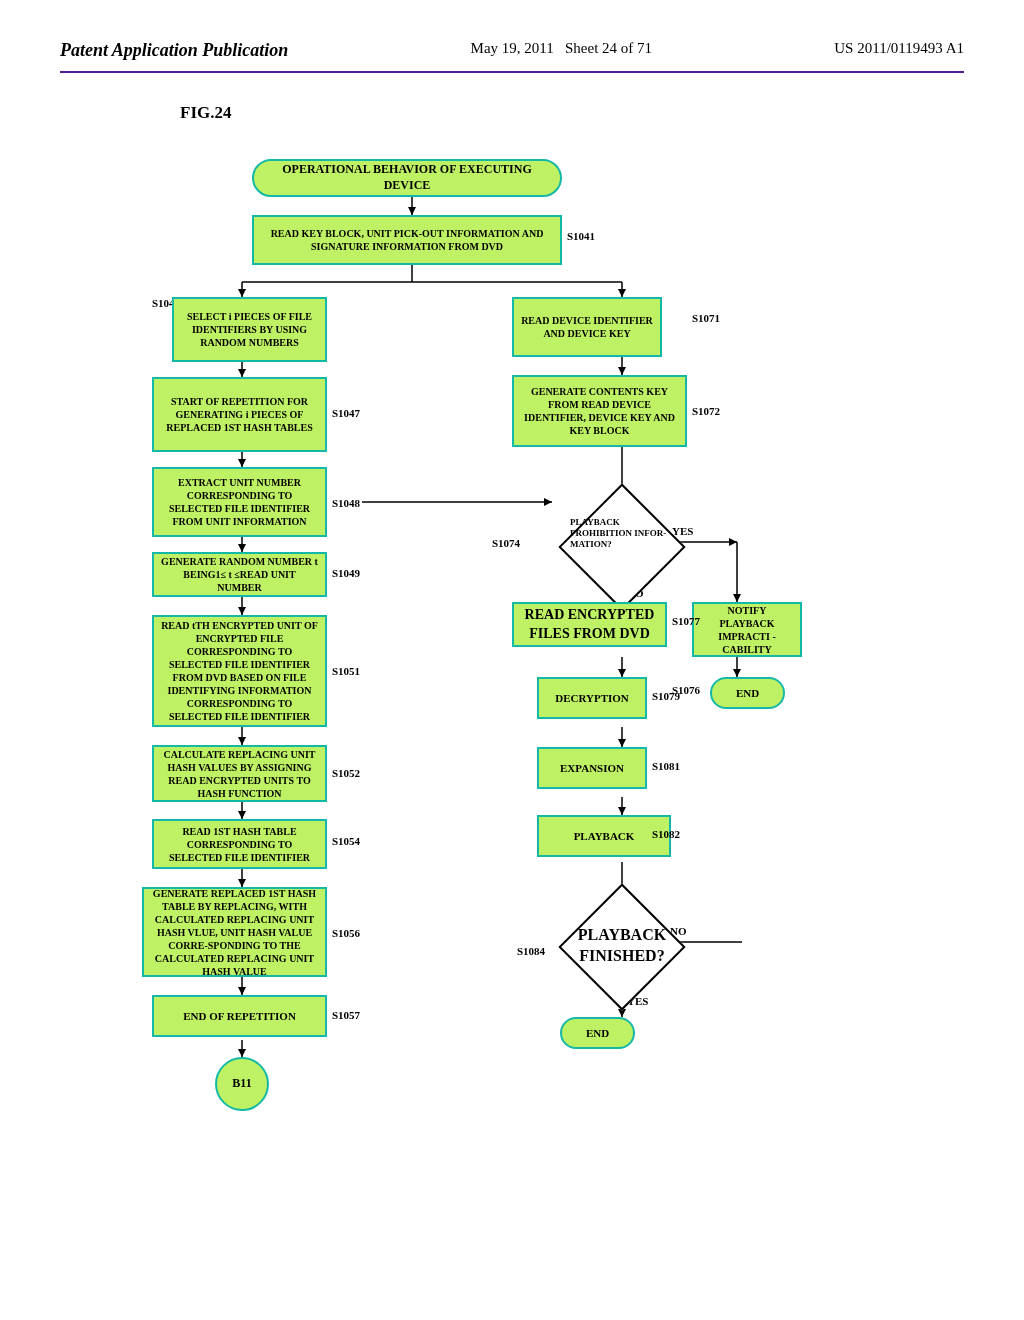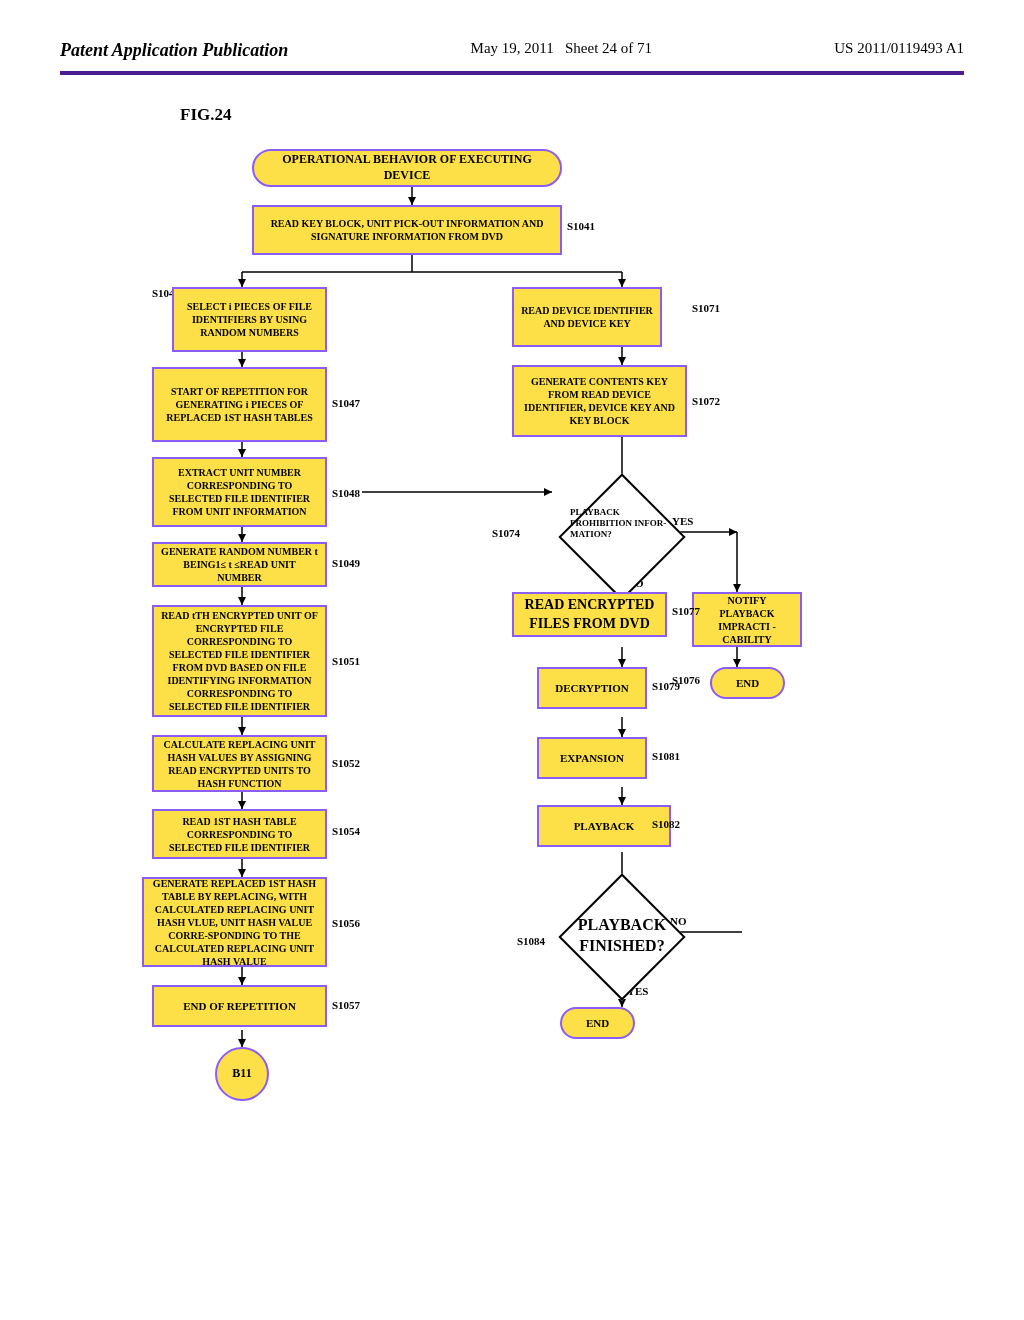--- a/index.html
+++ b/index.html
@@ -17,21 +17,21 @@
       background: #fff;
       padding: 40px 60px;
       position: relative;
     }
 
     .header {
       display: flex;
       justify-content: space-between;
       align-items: flex-start;
       margin-bottom: 30px;
-      border-bottom: 4px solid #4c1d95;
+      border-bottom: 2px solid #4c1d95;
       padding-bottom: 10px;
     }
 
     .header-left {
       font-size: 18px;
       font-weight: bold;
       font-style: italic;
     }
 
     .header-center {
@@ -42,48 +42,49 @@
     .header-right {
       font-size: 15px;
     }
 
     .diagram-container {
       display: flex;
       flex-direction: column;
       align-items: center;
       margin-top: 20px;
       position: relative;
+      gap: 12px;
     }
 
     .fig-title {
       font-size: 17px;
       font-weight: bold;
       margin-bottom: 12px;
       align-self: flex-start;
       margin-left: 120px;
     }
 
     
     .flow-wrap {
       position: relative;
       width: 780px;
       min-height: 1100px;
     }
 
     .box {
       position: absolute;
-      border: 2px solid #8b5cf6;
+      border: 2px solid #14b8a6;
       text-align: center;
       font-size: 11px;
       font-weight: bold;
       display: flex;
       align-items: center;
       justify-content: center;
       padding: 4px 6px;
-      background: #fde047;
+      background: #bef264;
       line-height: 1.3;
     }
 
     .rounded {
       border-radius: 20px;
     }
 
     .step-label {
       position: absolute;
       font-size: 11px;

